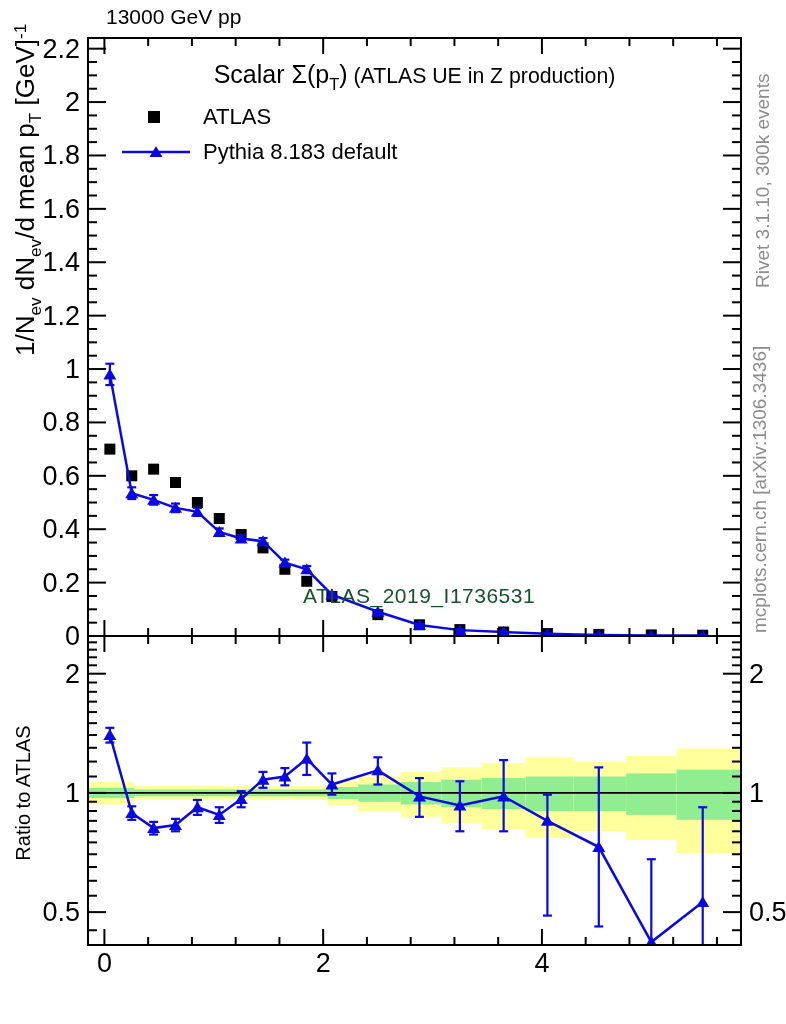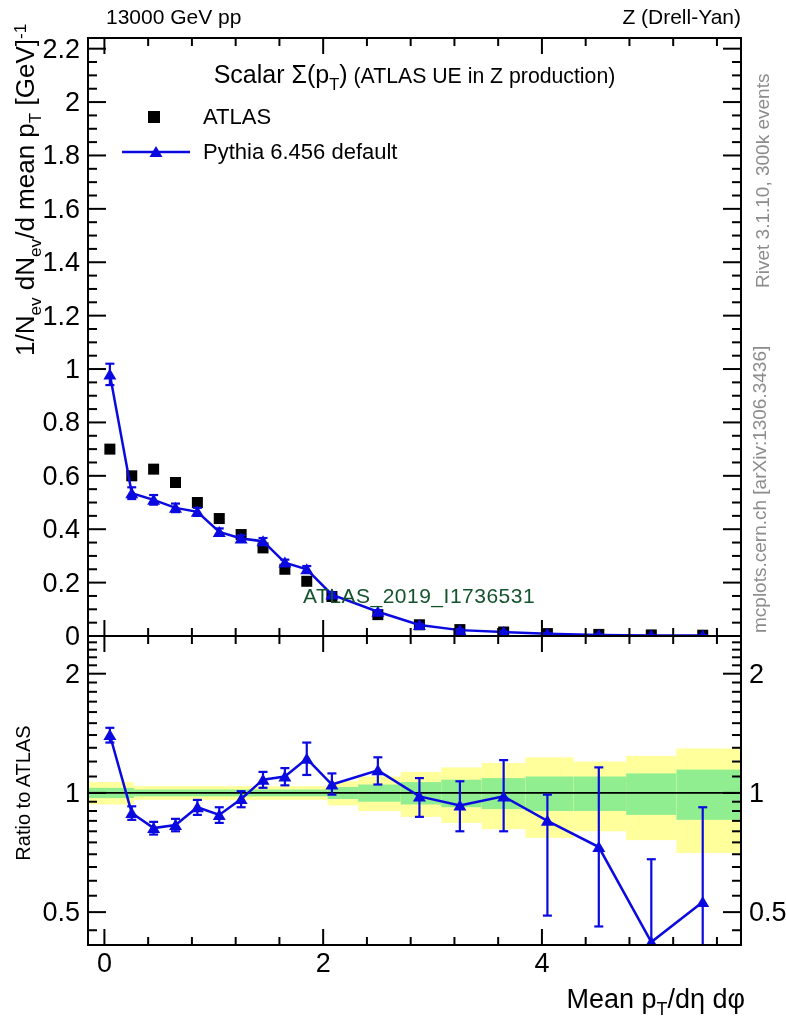--- a/index.html
+++ b/index.html
@@ -473,39 +473,37 @@
         <text x="80" y="921.1218346136957" text-anchor="end">0.5</text>
         <text x="749" y="921.1218346136957" text-anchor="start">0.5</text>
         <text x="80" y="801.9057466224924" text-anchor="end">1</text>
         <text x="749" y="801.9057466224924" text-anchor="start">1</text>
         <text x="80" y="682.689658631289" text-anchor="end">2</text>
         <text x="749" y="682.689658631289" text-anchor="start">2</text>
       </g>
     </svg>
 
   <div class="abs hdr" id="header-left" style="left:106px;">13000 GeV pp</div>
-  <div class="abs hdr" id="header-right" style="left:440px; width:301px;">Z (Drell-Yan)</div>
 
   <div class="abs legend-row" style="left:120px; top:103px;">
     <svg class="legend-icon" viewBox="0 0 72 26">
       <rect x="28" y="7" width="12" height="12" fill="var(--data-black,#000)"></rect>
     </svg>
     <span class="legend-label">ATLAS</span>
   </div>
 
   <div class="abs" id="plot-title"><span>Scalar Σ(p</span><span class="sub">T</span><span>)</span><span class="small-part"> (ATLAS UE in Z production)</span></div>
   <div class="abs legend-row" style="left:120px; top:138px;">
     <svg class="legend-icon" viewBox="0 0 72 26">
       <line x1="2" y1="13" x2="70" y2="13" stroke="var(--mc-blue,#0a0ae0)" stroke-width="2.5"></line>
       <path d="M 36 7 L 29.5 18 L 42.5 18 Z" fill="var(--mc-blue,#0a0ae0)"></path>
     </svg>
-    <span class="legend-label">Pythia 6.456 default</span>
+    <span class="legend-label">Pythia 8.183 default</span>
   </div>
 
   <div class="abs rot" id="y-axis-label"><span>1/N</span><span class="sub">ev</span><span> dN</span><span class="sub">ev</span><span>/d mean p</span><span class="sub">T</span><span> [GeV]</span><span class="sup">-1</span></div>
   <div class="abs rot" id="ratio-axis-label">Ratio to ATLAS</div>
-  <div class="abs" id="x-axis-label"><span>Mean p</span><span class="sub">T</span><span>/dη dφ</span></div>
 
   <div class="abs rot side-note" id="side-note-top">Rivet 3.1.10,  300k events</div>
   <div class="abs rot side-note" id="side-note-bottom">mcplots.cern.ch [arXiv:1306.3436]</div>
 
   <div class="abs" id="watermark">ATLAS_2019_I1736531</div>
 </div>
 
 </body></html>

